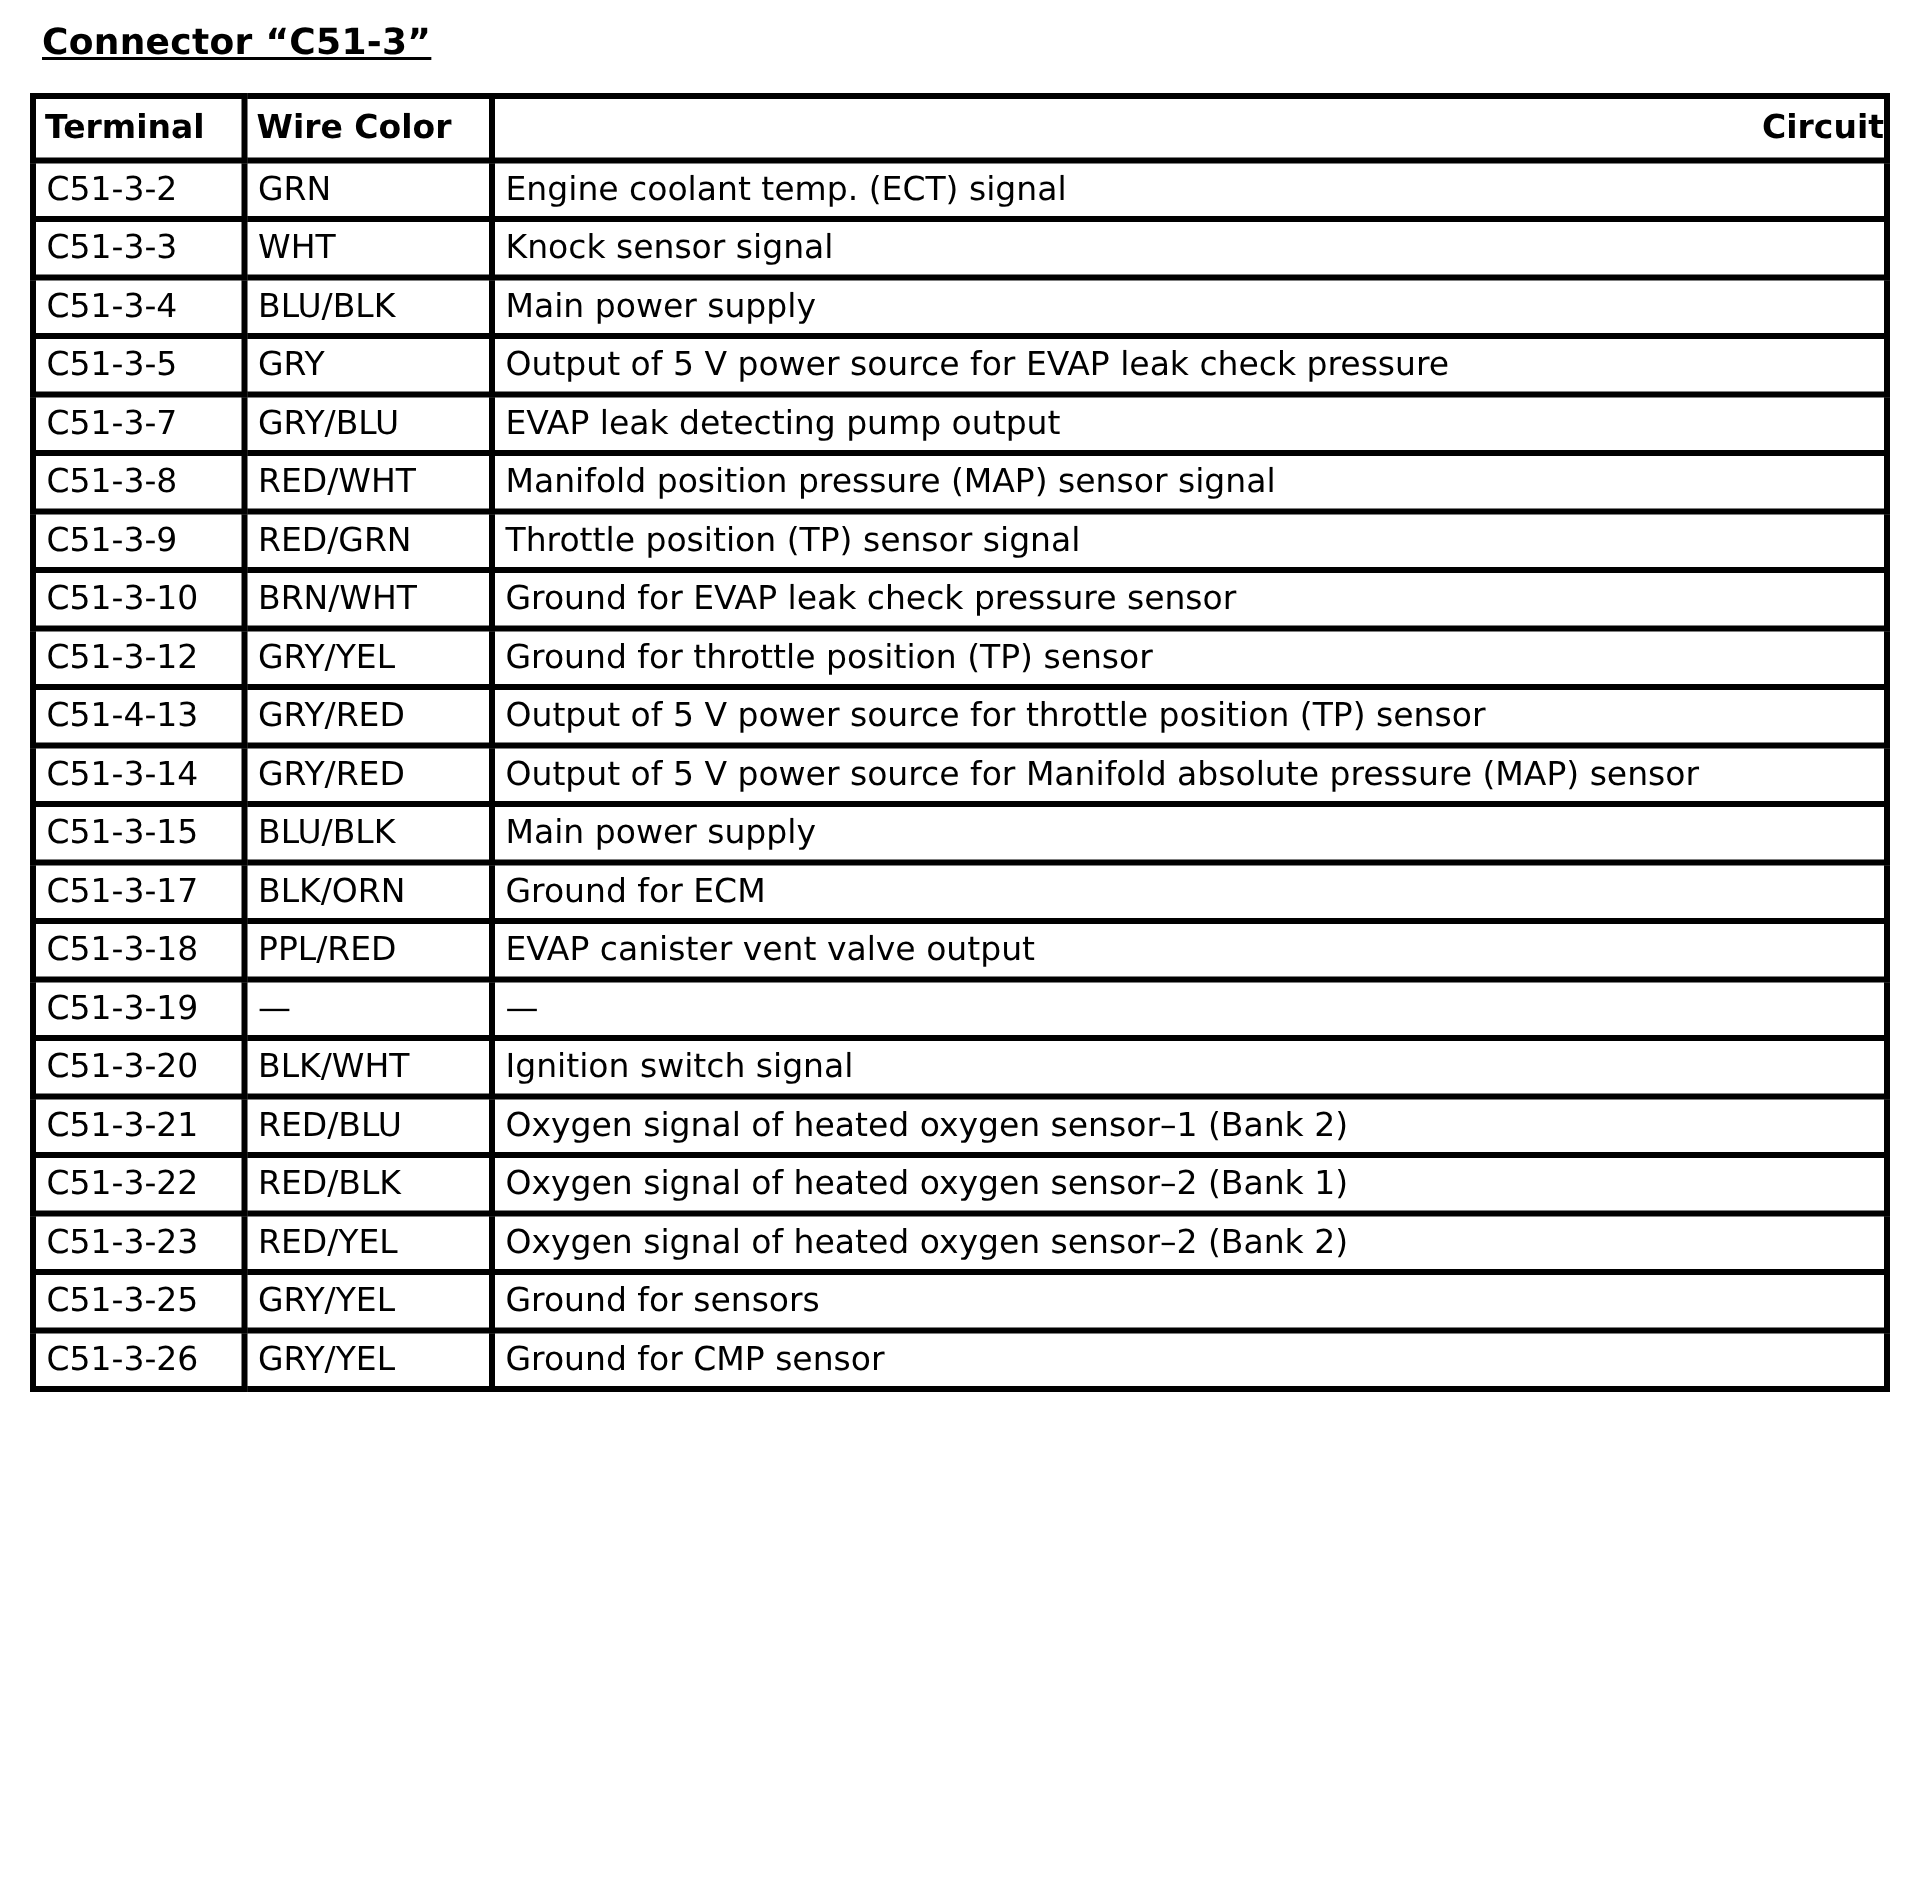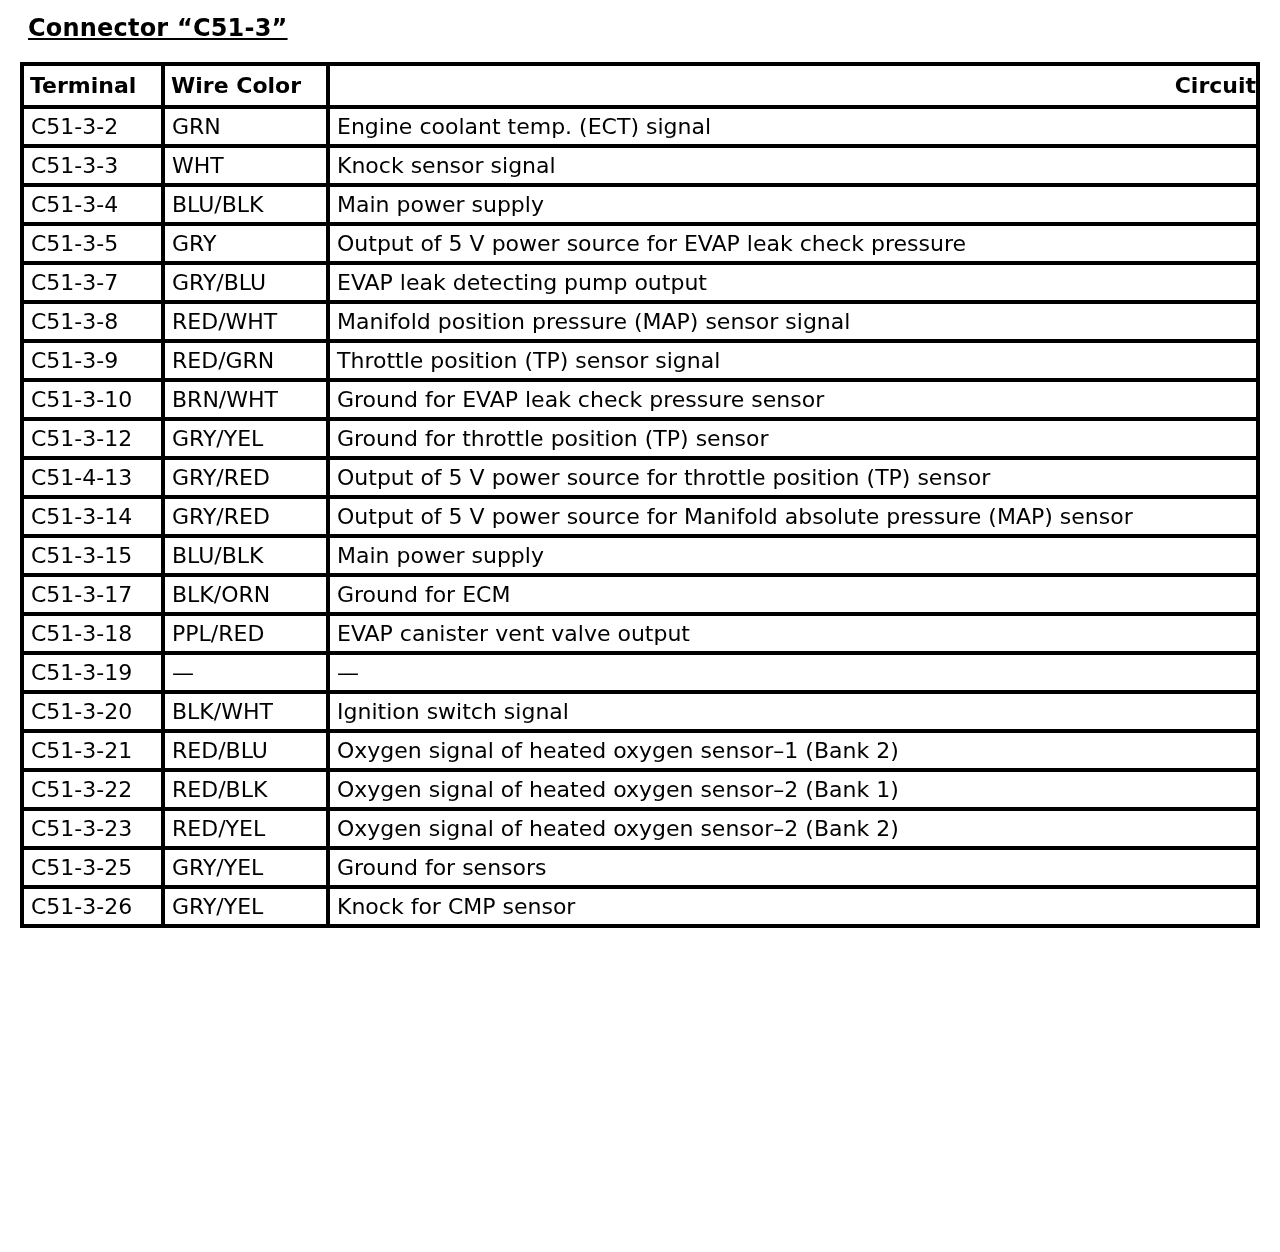--- a/index.html
+++ b/index.html
@@ -142,16 +142,16 @@
         <td>Oxygen signal of heated oxygen sensor–2 (Bank 2)</td>
       </tr>
       <tr>
         <td>C51-3-25</td>
         <td>GRY/YEL</td>
         <td>Ground for sensors</td>
       </tr>
       <tr>
         <td>C51-3-26</td>
         <td>GRY/YEL</td>
-        <td>Knock for CMP sensor</td>
+        <td>Ground for CMP sensor</td>
       </tr>
     </tbody>
 </table>
 
 </body></html>

